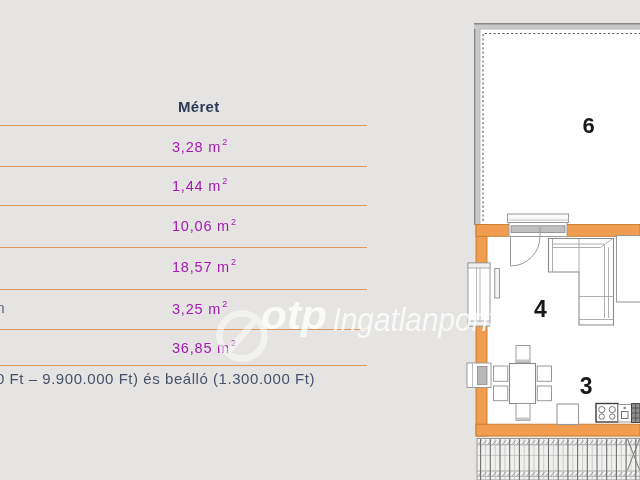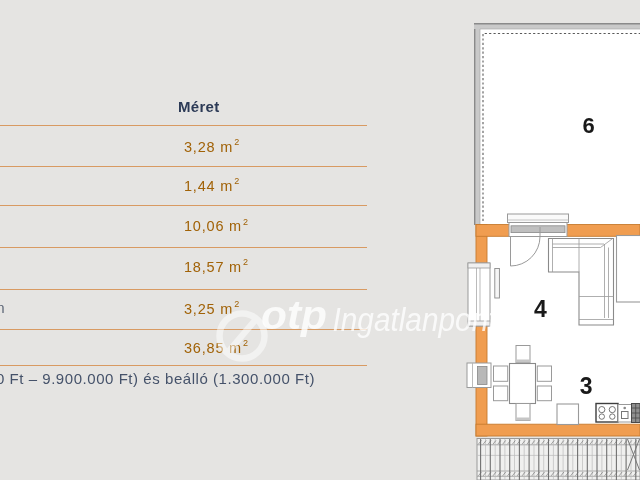--- a/index.html
+++ b/index.html
@@ -1,19 +1,19 @@
 <!DOCTYPE html>
 <html><head>
 <meta charset="utf-8">
 <style>
 html,body{margin:0;padding:0;}
 body{width:640px;height:480px;background:#e5e4e2;font-family:"Liberation Sans",sans-serif;position:relative;overflow:hidden;}
 .abs{position:absolute;}
 .rule{position:absolute;left:0;height:1px;background:#d89a62;width:367px;}
-.val{position:absolute;left:184px;font-size:14.5px;color:#a16207;letter-spacing:0.8px;text-align:right;}
+.val{position:absolute;left:172px;font-size:14.5px;color:#a21caf;letter-spacing:0.8px;text-align:right;}
 .val sup{font-size:9px;vertical-align:baseline;position:relative;top:-6.5px;left:1px;}
 </style>
 </head>
 <body>
 
 <div class="abs" style="left:178px;top:98px;font-size:15px;font-weight:bold;color:#2c3a56;letter-spacing:0.3px;">Méret</div>
 
 <div class="rule" style="top:125px"></div>
 
 <div class="val" style="top:138.5px">3,28 m<sup>2</sup></div>

